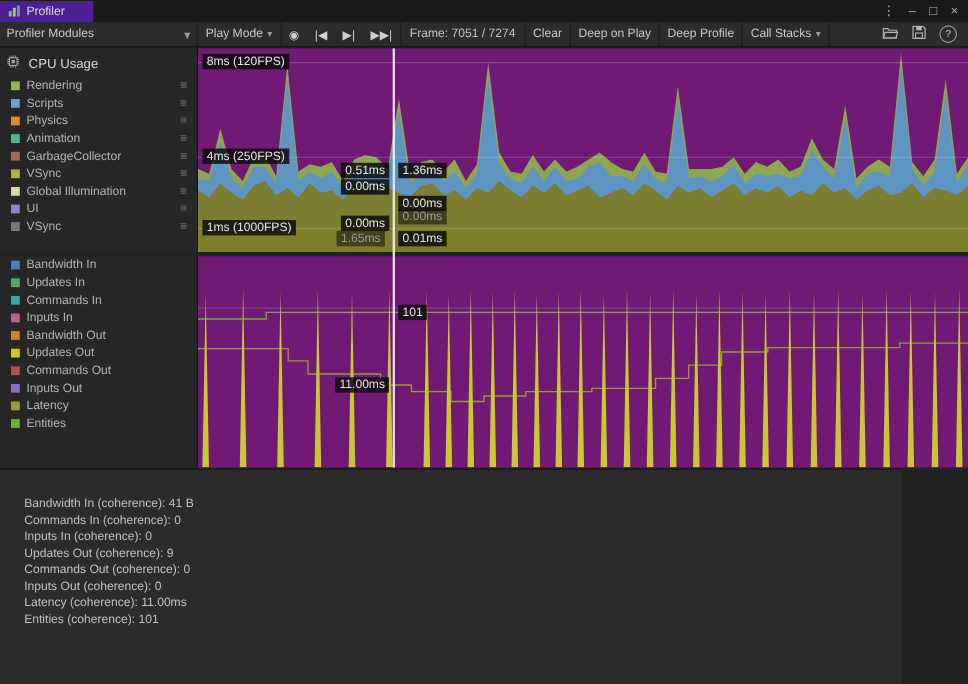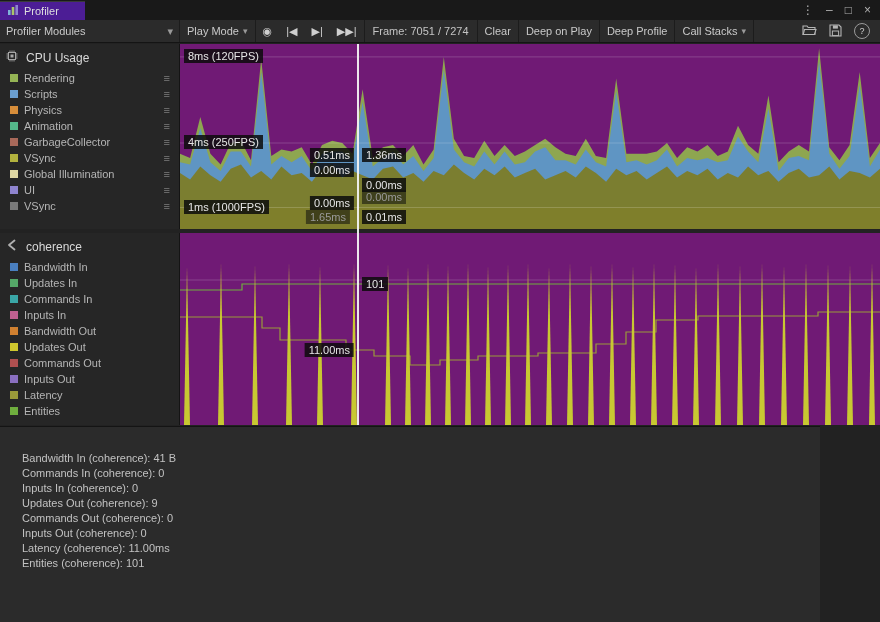--- a/index.html
+++ b/index.html
@@ -211,26 +211,20 @@
       <div class="chart-badge dim" style="left: 170px; top: 166px; transform: translateX(-100%);">1.65ms</div>
       <div class="chart-badge" style="left: 182px; top: 104px;">1.36ms</div>
       <div class="chart-badge" style="left: 182px; top: 134px;">0.00ms</div>
       <div class="chart-badge dim" style="left: 182px; top: 146px;">0.00ms</div>
       <div class="chart-badge" style="left: 182px; top: 166px;">0.01ms</div>
     </div>
 </div>
 
 <div class="row" id="coh-row">
   <div class="side" id="coh-side">
-      <div class="mod-header">
-        <span><svg width="12" height="12" viewBox="0 0 12 12">
-            <path d="M8.5 1.5 L3 6 L8.5 10.5" fill="none" stroke="#b0b0b0" stroke-width="1.8" stroke-linecap="round" stroke-linejoin="round"></path>
-          </svg></span>
-        <span>coherence</span>
-      </div>
       <div class="legend-row">
         <div class="swatch" style="background: rgb(74, 127, 191);"></div>
         <span>Bandwidth In</span>
       </div>
       <div class="legend-row">
         <div class="swatch" style="background: rgb(85, 168, 104);"></div>
         <span>Updates In</span>
       </div>
       <div class="legend-row">
         <div class="swatch" style="background: rgb(58, 166, 166);"></div>

